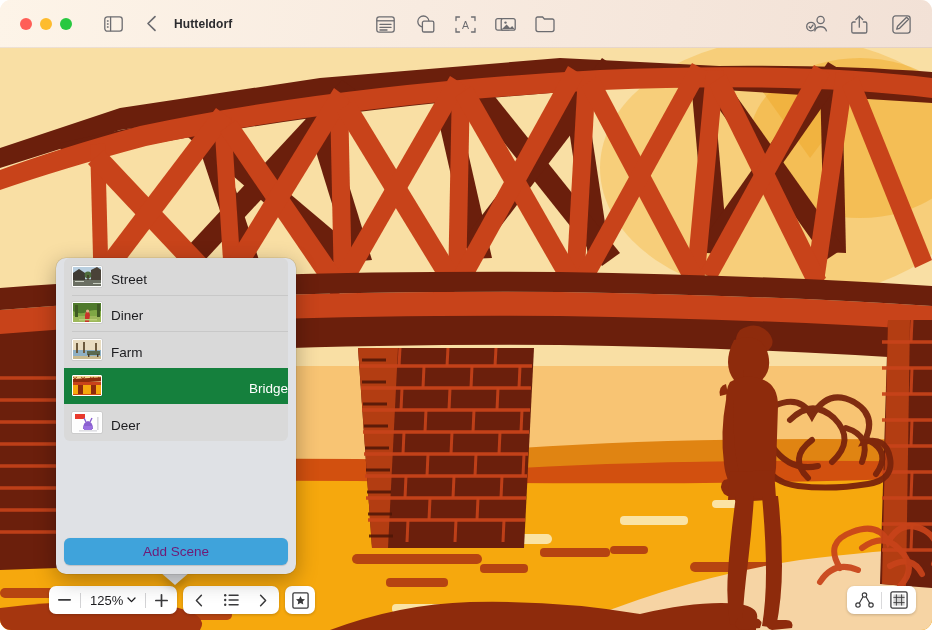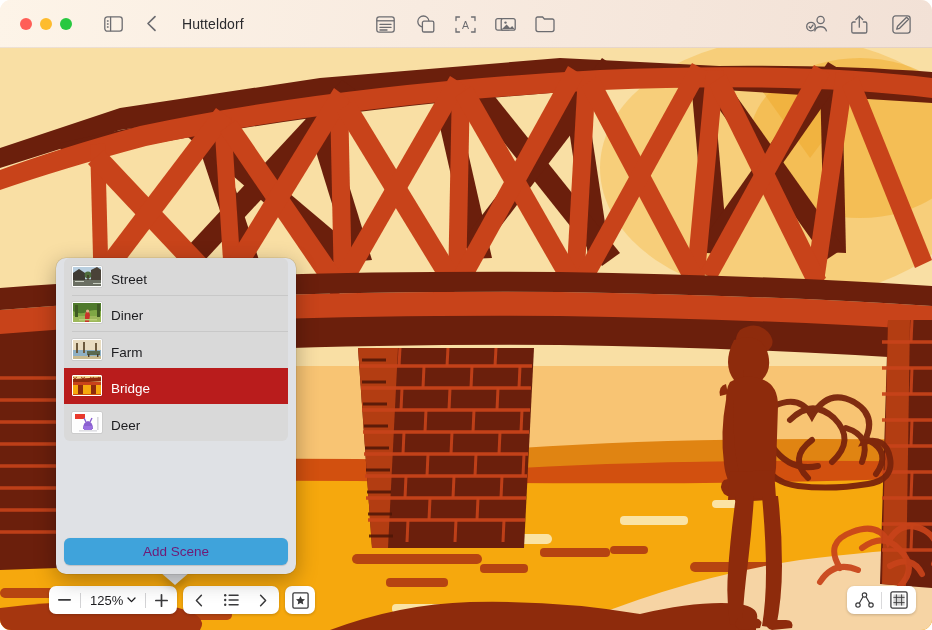--- a/index.html
+++ b/index.html
@@ -33,22 +33,22 @@
   .light.green  { background: #28c840; }
 
   .tb-icon {
     width: 30px; height: 30px;
     display: flex; align-items: center; justify-content: center;
     color: #6c6c70;
   }
   .sidebar-toggle { margin-left: 26px; }
   .back-chev { margin-left: 8px; }
   .doc-title {
-    margin-left: 16px;
-    font-size: 14px; font-weight: normal;
+    margin-left: 8px;
+    font-size: 12px; font-weight: bold;
     color: #2b2b2e; letter-spacing: 0.1px;
   }
   .center-tools {
     position: absolute; left: 370px; top: 9px;
     display: flex; gap: 10px;
   }
   .right-tools {
     position: absolute; right: 16px; top: 9px;
     display: flex; gap: 12px;
   }
@@ -110,21 +110,21 @@
     height: 36.5px;
     display: flex; align-items: center;
     padding-left: 8px;
     position: relative;
   }
   .scene-row + .scene-row::before {
     content: "";
     position: absolute; left: 8px; right: 0; top: 0;
     height: 1px; background: #c8c8c8;
   }
-  .scene-row.selected { background: #b91c1c; }
+  .scene-row.selected { background: #15803d; justify-content: space-between; }
   .scene-row.selected::before { background: transparent; }
   .scene-row.selected + .scene-row::before { background: transparent; }
   .thumb {
     width: 30px; height: 21px;
     border: 1.5px solid #ffffff;
     border-radius: 1px;
     overflow: hidden;
     flex: none;
     box-shadow: 0 0 0 0.5px rgba(0,0,0,0.12);
   }

